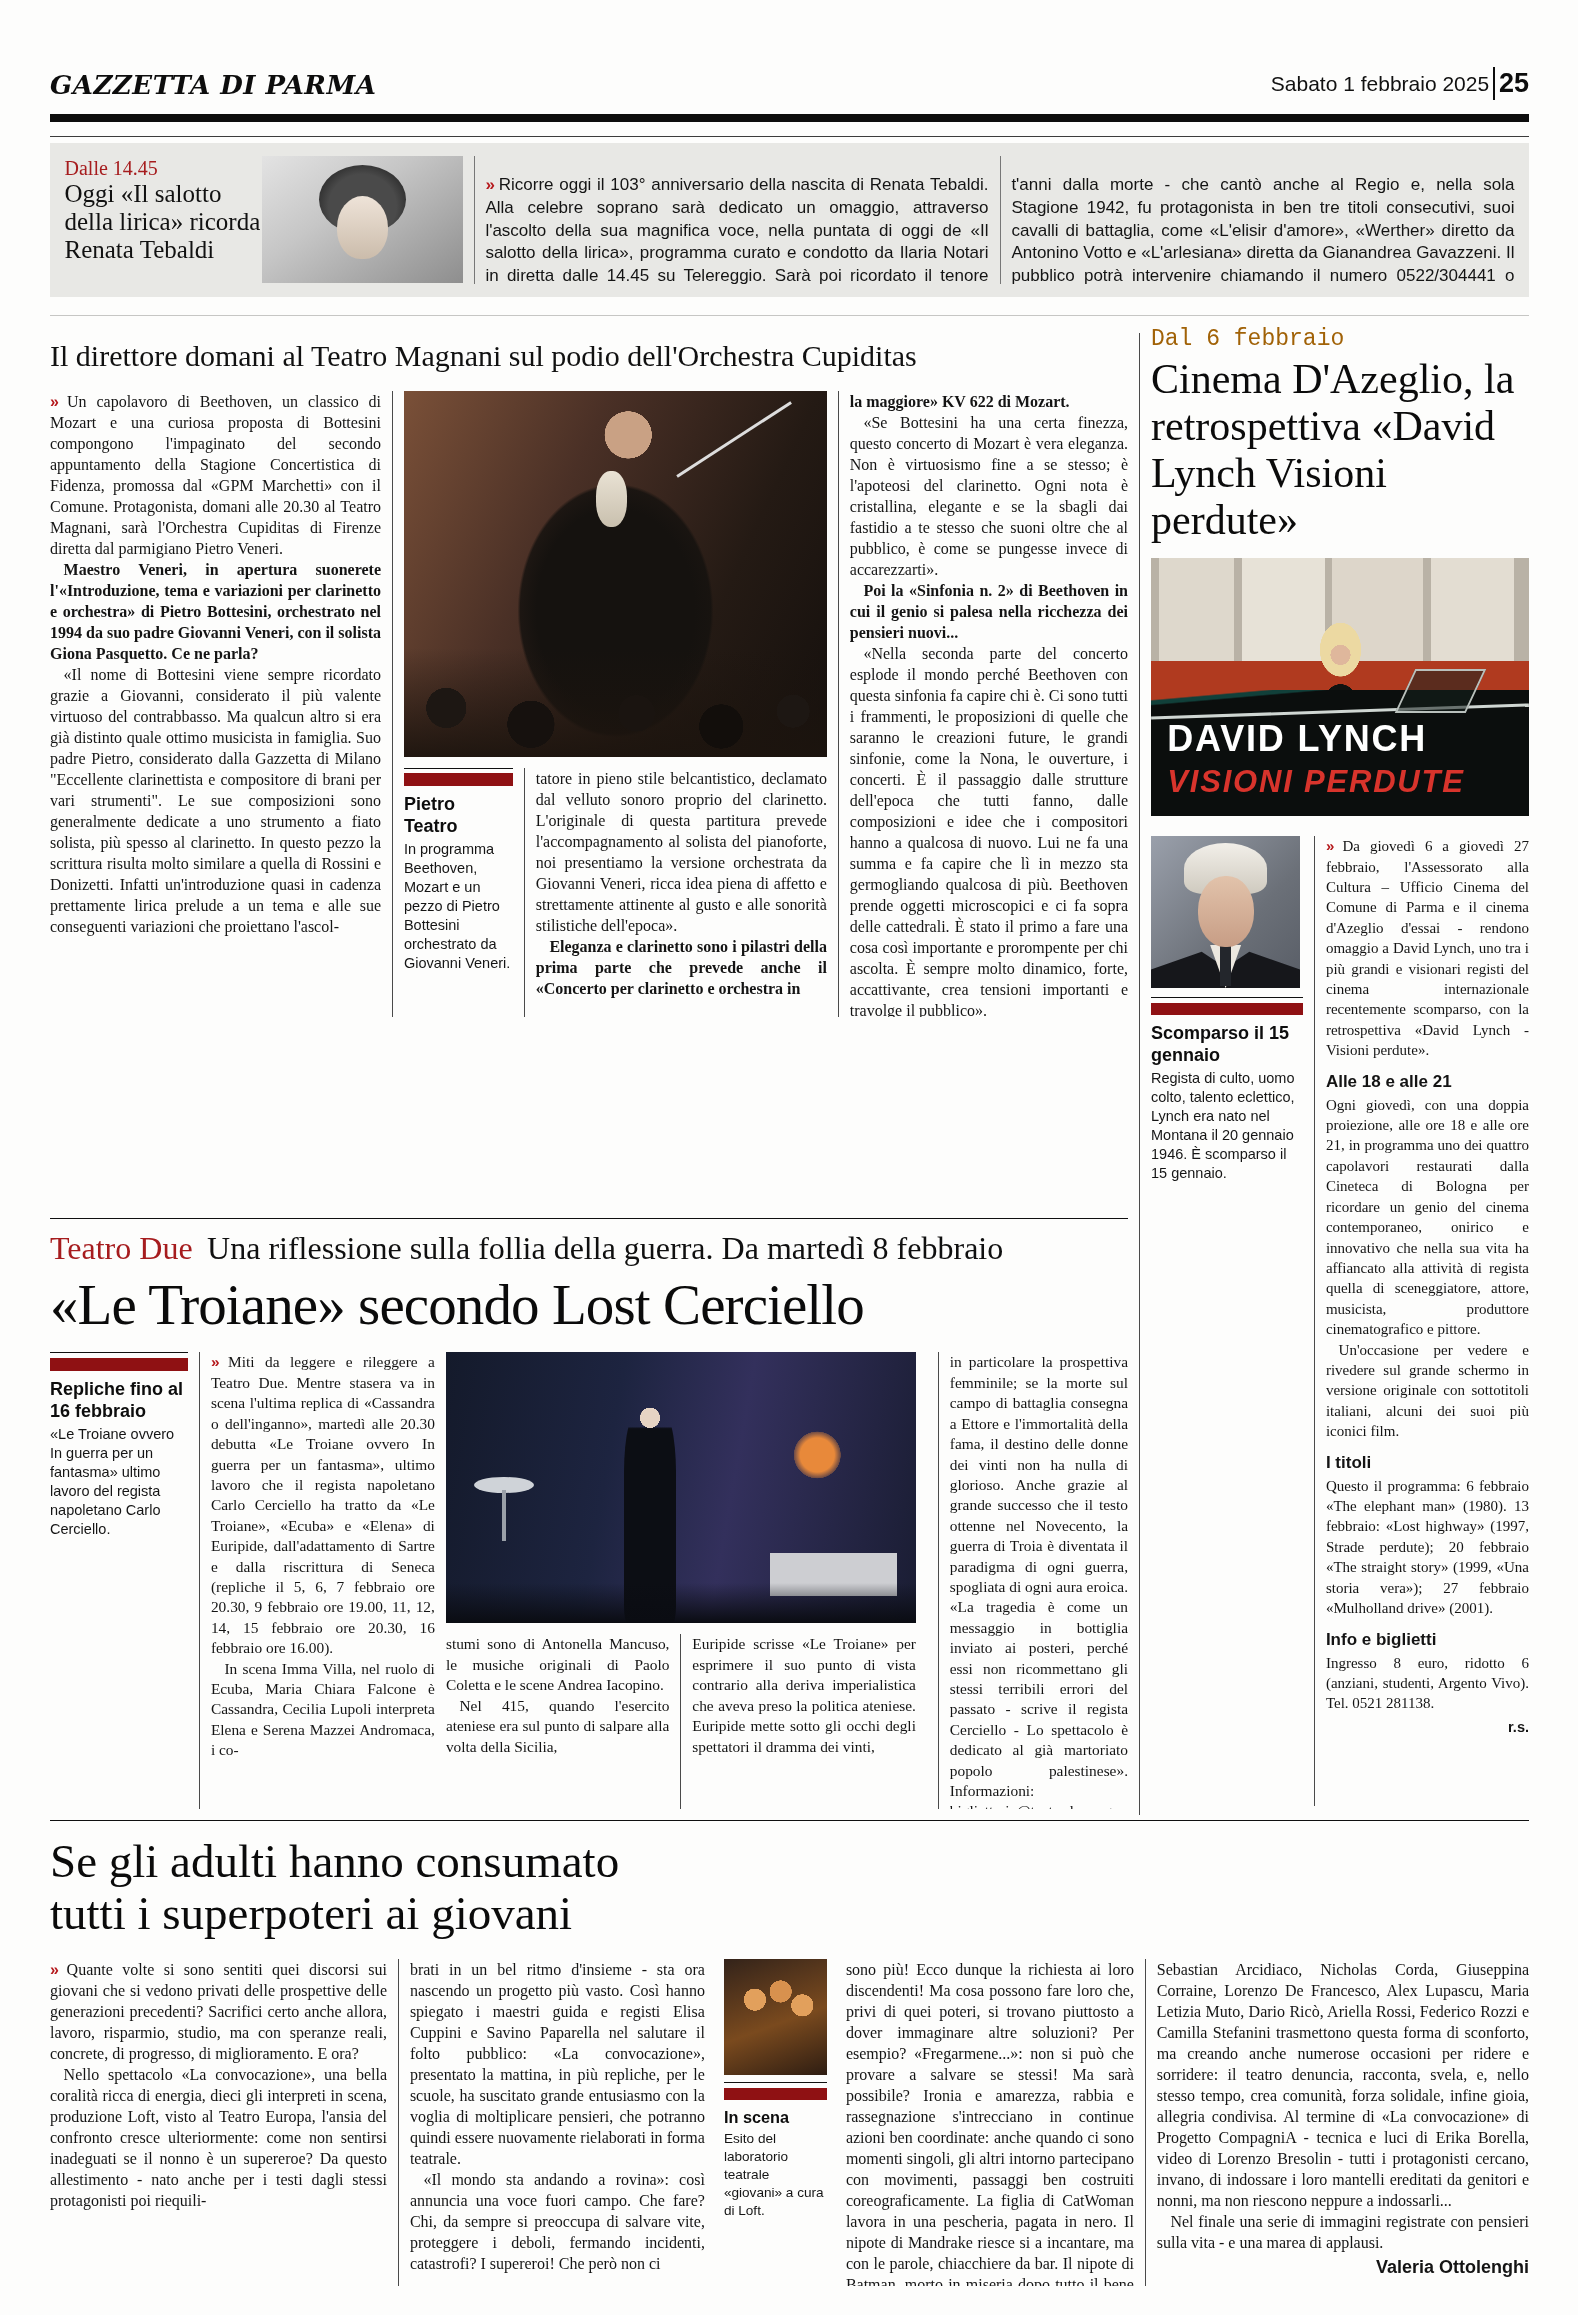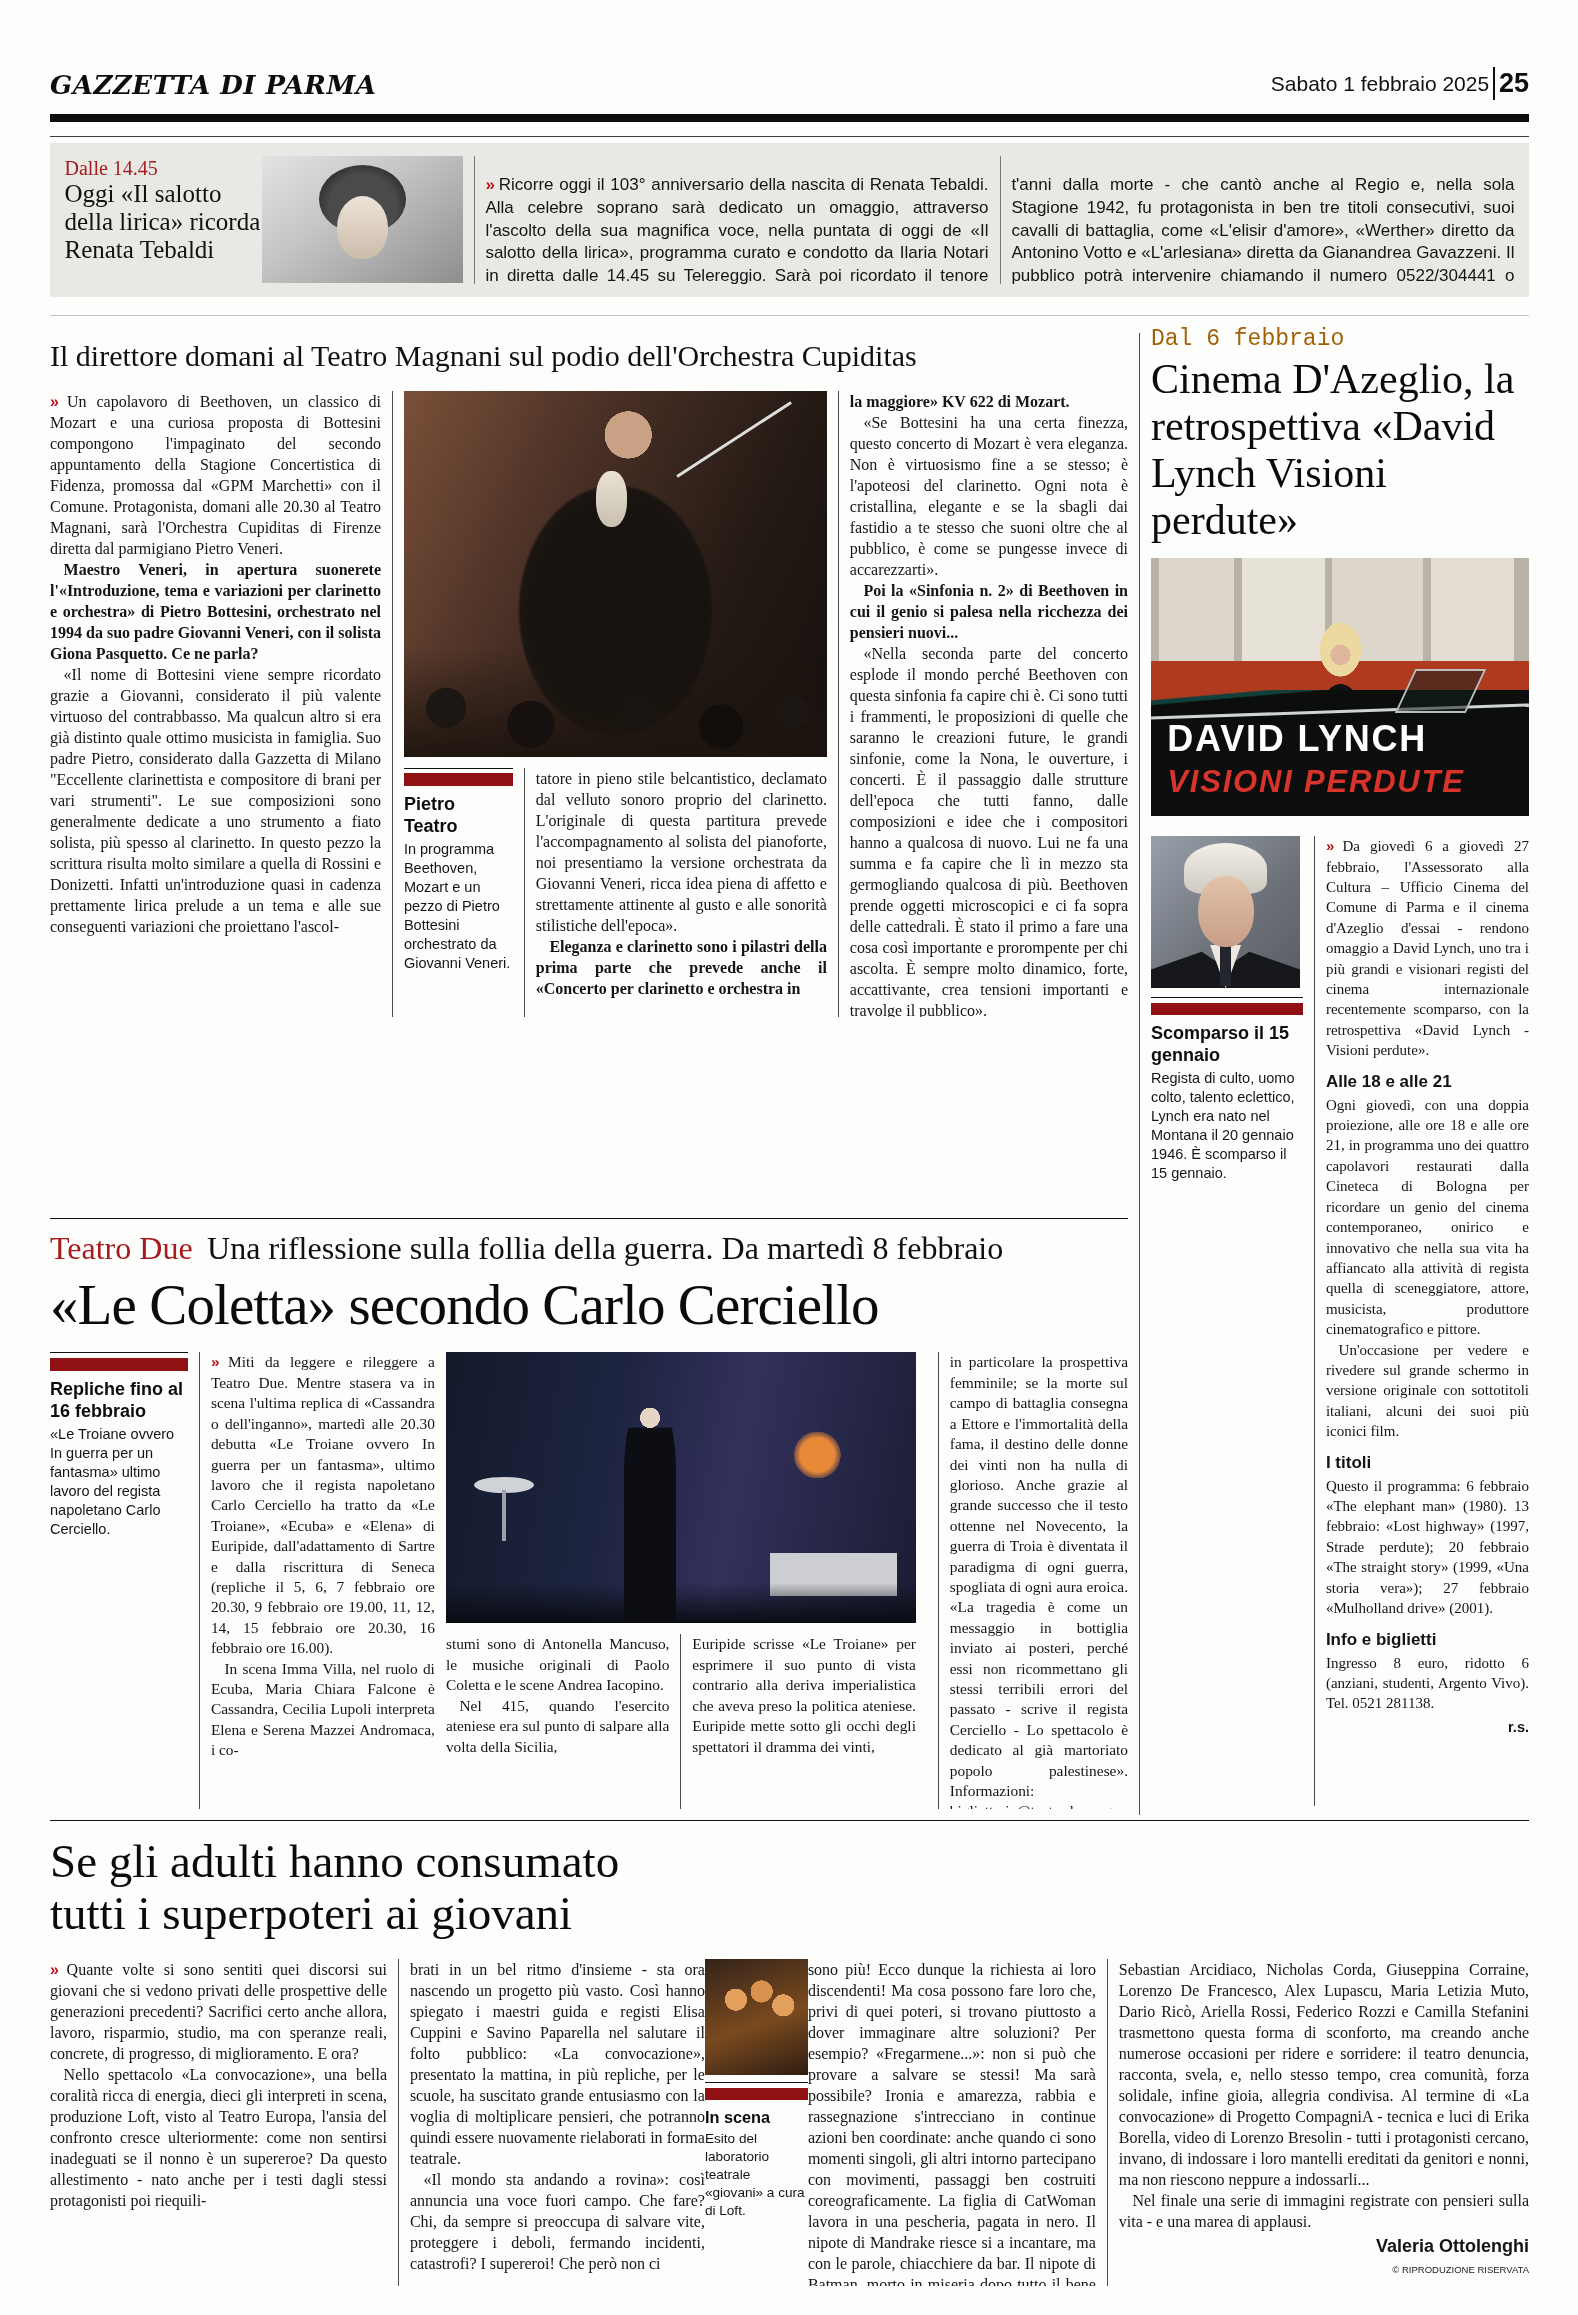--- a/index.html
+++ b/index.html
@@ -119,21 +119,21 @@
   .t-under{display:flex;margin-top:11px;flex:1;overflow:hidden;}
   .t3{flex:1;font-size:15.4px;line-height:20.4px;}
   .t4{flex:1;font-size:15.4px;line-height:20.4px;}
   
   #bottomrule{position:absolute;top:1820px;left:50px;right:50px;border-top:1.8px solid #101010;}
   #bottom{position:absolute;top:1835px;left:50px;width:1479px;}
   #bottom h2{margin:0;font-family:"Liberation Serif",serif;font-weight:400;font-size:47px;line-height:52px;color:#0b0b0b;}
   .b-body{display:flex;margin-top:20px;height:327px;overflow:hidden;}
   .b1{width:337px;flex:none;}
   .b2{width:295px;flex:none;}
-  .imgcol{width:103px;flex:none;margin:0 0;}
+  .imgcol{width:103px;flex:none;margin:0 19px;}
   .loftphoto{width:100%;height:116px;background:
       radial-gradient(circle 11px at 30% 35%,#e2a05c 0 100%,rgba(0,0,0,0) 101%),
       radial-gradient(circle 11px at 55% 28%,#d8914e 0 100%,rgba(0,0,0,0) 101%),
       radial-gradient(circle 11px at 76% 40%,#e2a05c 0 100%,rgba(0,0,0,0) 101%),
       linear-gradient(160deg,#33231a,#7a4a1e 55%,#2e1d12);margin-bottom:7.2px;}
   .b3{width:288px;flex:none;}
   .b4{flex:1;}
   .imgcol .cap-title{font-size:16.3px;margin-top:5.4px;}
   .imgcol .cap-text{font-size:13.6px;line-height:18px;}
 </style>
@@ -242,21 +242,21 @@
         <p>Ingresso 8 euro, ridotto 6 (anziani, studenti, Argento Vivo). Tel. 0521 281138.</p>
         <p class="sig">r.s.</p>
       </div>
   </div>
 </section>
 
 <section id="teatro">
   <div class="t-kickrow">
     <span class="t-red">Teatro Due</span><span class="t-black">Una riflessione sulla follia della guerra. Da martedì 8 febbraio</span>
   </div>
-  <h2>«Le Coletta» secondo Carlo Cerciello</h2>
+  <h2>«Le Troiane» secondo Lost Cerciello</h2>
   <div class="t-body">
     <div class="t-cap">
       <div class="caprule"></div>
       <div class="capbar"></div>
       <div class="cap-title">Repliche fino al 16 febbraio</div>
       <div class="cap-text">«Le Troiane ovvero In guerra per un fantasma» ultimo lavoro del regista napoletano Carlo Cerciello.</div>
     </div>
     <div class="vr"></div>
     <div class="col t2">
         <p><span class="lead-mark">»</span> Miti da leggere e rileggere a Teatro Due. Mentre stasera va in scena l'ultima replica di «Cassandra o dell'inganno», martedì alle 20.30 debutta «Le Troiane ovvero In guerra per un fantasma», ultimo lavoro che il regista napoletano Carlo Cerciello ha tratto da «Le Troiane», «Ecuba» e «Elena» di Euripide, dall'adattamento di Sartre e dalla riscrittura di Seneca (repliche il 5, 6, 7 febbraio ore 20.30, 9 febbraio ore 19.00, 11, 12, 14, 15 febbraio ore 20.30, 16 febbraio ore 16.00).</p>

